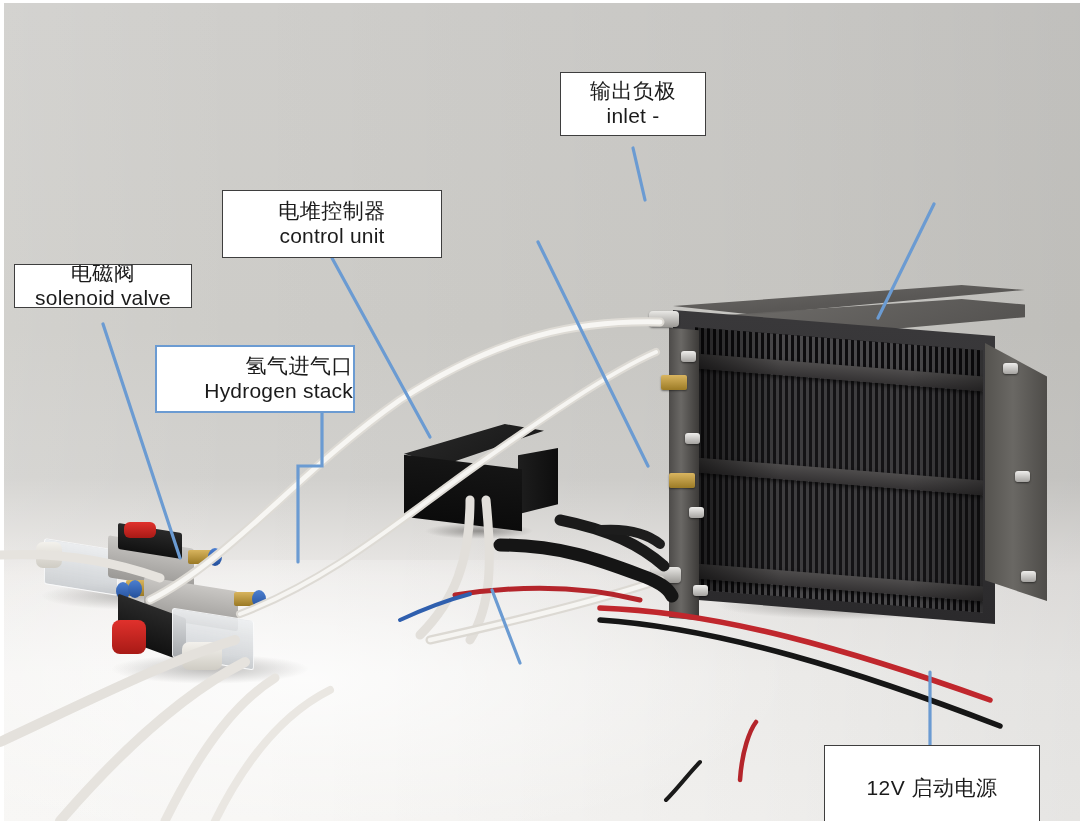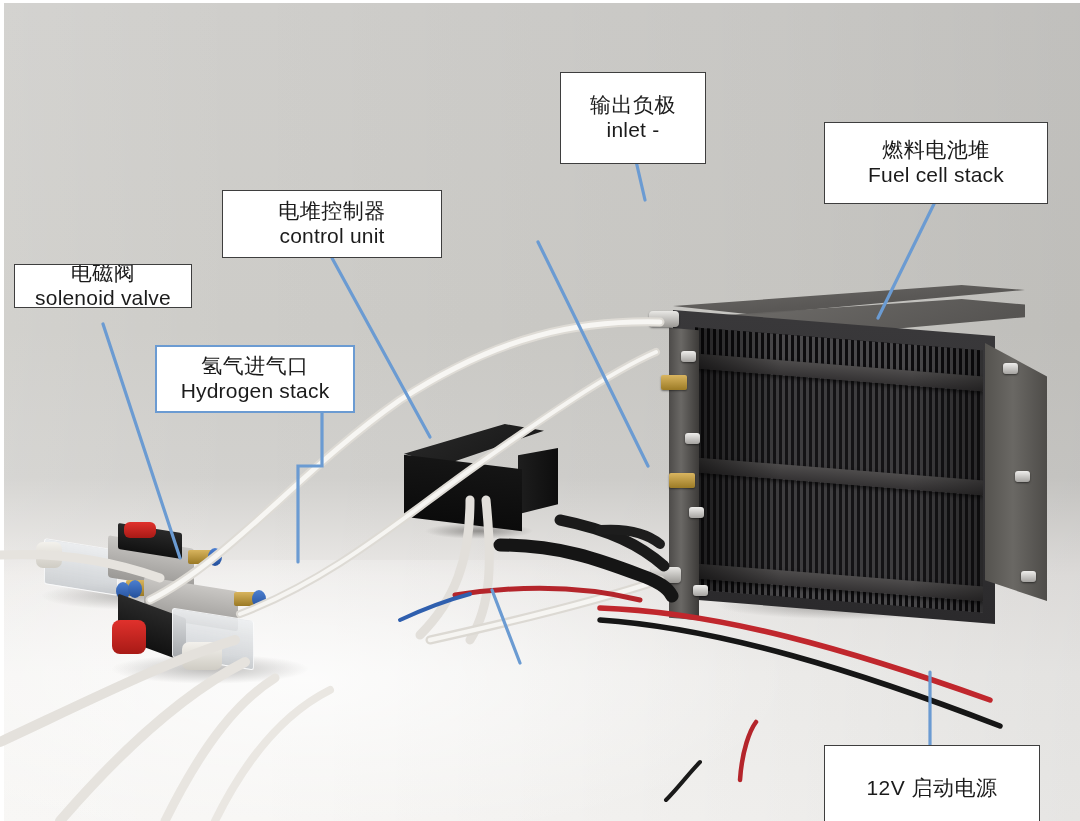--- a/index.html
+++ b/index.html
@@ -121,21 +121,21 @@
     border:1.4px solid #3e3e3e;
     box-sizing:border-box;
     display:flex;flex-direction:column;align-items:center;justify-content:center;
     color:#1b1b1b;
     line-height:1.18;
     pointer-events:auto;
     overflow:hidden;
   }
   .lbl .zh{font-size:21px;letter-spacing:.5px;}
   .lbl .en{font-size:21px;letter-spacing:.2px;}
-  .lbl.blue{border:2.5px solid #6b9bd2;}
+  .lbl.blue{border:2.5px solid #6b9bd2;align-items:flex-end;}
   .lbl.thick{border:5px solid #000000;}
 </style>
 </head>
 <body>
 
 <div id="stage">
 
   <div class="photo">
     <div class="backdrop"></div>
     <div class="backdrop-v"></div>
@@ -246,27 +246,23 @@
         <path d="M 332,258 L 430,437"></path>
         <path d="M 538,242 L 648,466"></path>
         <path d="M 103,324 L 180,558"></path>
         <path d="M 322,413 L 322,466 L 298,466 L 298,562"></path>
         <path d="M 520,663 L 492,590"></path>
         <path d="M 930,745 L 930,672"></path>
       </g>
   </svg>
 
   <div class="anno" id="label-layer">
-      <div class="lbl" style="left: 560px; top: 72px; width: 146px; height: 92px;">
+      <div class="lbl" style="left: 560px; top: 72px; width: 146px; height: 64px;">
         <div class="zh">输出负极</div>
         <div class="en">inlet -</div>
-      </div>
-      <div class="lbl" style="left: 824px; top: 122px; width: 224px; height: 82px;">
-        <div class="zh">燃料电池堆</div>
-        <div class="en">Fuel cell stack</div>
       </div>
       <div class="lbl" style="left: 222px; top: 190px; width: 220px; height: 68px;">
         <div class="zh">电堆控制器</div>
         <div class="en">control unit</div>
       </div>
       <div class="lbl" style="left: 14px; top: 264px; width: 178px; height: 44px;">
         <div class="zh">电磁阀</div>
         <div class="en">solenoid valve</div>
       </div>
       <div class="lbl blue" style="left: 155px; top: 345px; width: 200px; height: 68px;">

